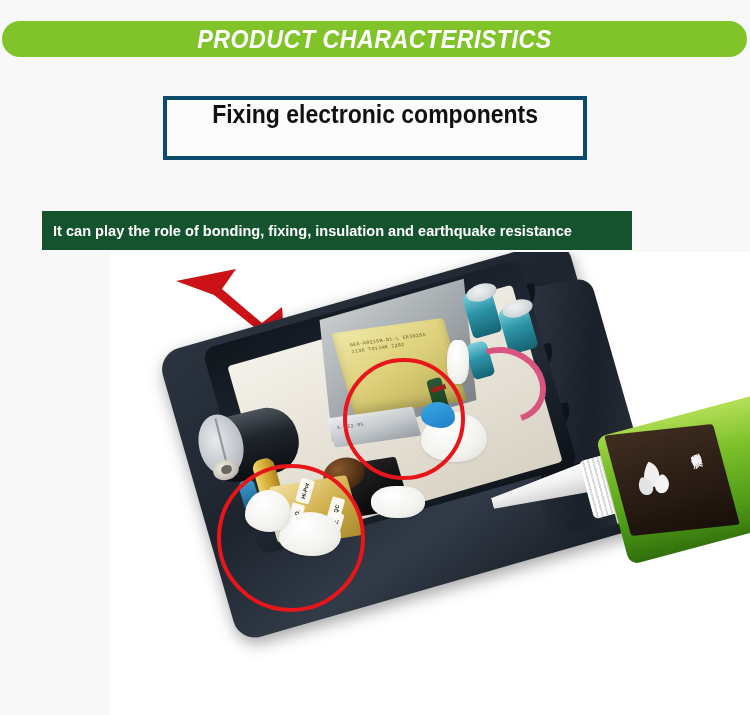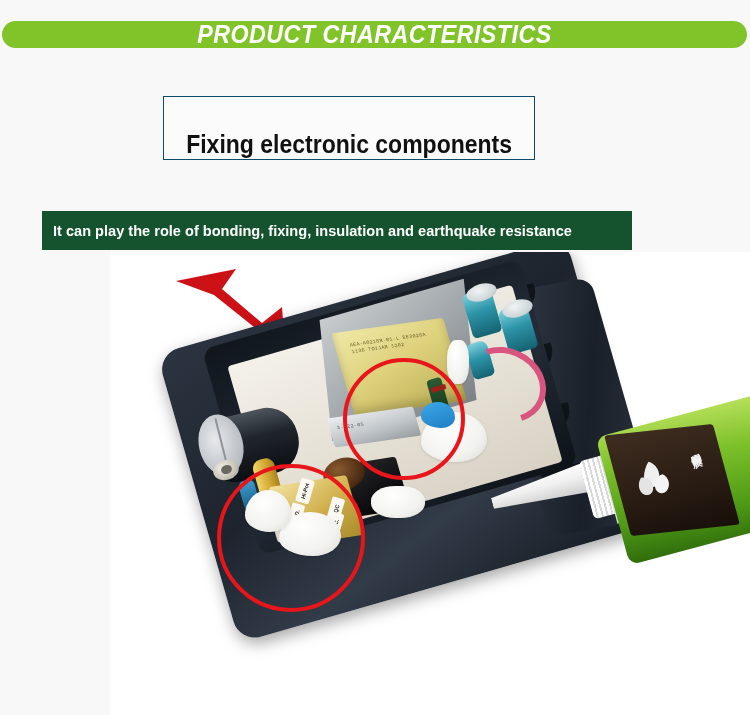--- a/index.html
+++ b/index.html
@@ -8,39 +8,39 @@
     width:750px;height:715px;
     background:#f8f8f8;
     font-family:"Liberation Sans", sans-serif;
     overflow:hidden;
     position:relative;
   }
   .page{position:relative;width:750px;height:715px;background:#f8f8f8;overflow:hidden;}
 
   
   .banner{
-    position:absolute;left:2px;top:21px;width:745px;height:27px;
+    position:absolute;left:2px;top:21px;width:745px;height:36px;
     background:#81c42a;border-radius:22px;
     display:flex;align-items:center;justify-content:center;
   }
   .banner-title{
     color:#ffffff;
     font-family:"Liberation Sans", sans-serif;
     font-weight:bold;font-style:italic;
     font-size:25px;letter-spacing:.5px;
     transform:scaleX(.93);
     white-space:nowrap;
     text-align:center;
   }
 
   
   .subbox{
-    position:absolute;left:163px;top:96px;width:372px;height:64px;
-    border:1px solid #0c4a6e;background:#fbfbfb;
-    display:flex;align-items:flex-end;justify-content:center;box-sizing:border-box;
+    position:absolute;left:163px;top:96px;width:424px;height:64px;
+    border:4px solid #0c4a6e;background:#fbfbfb;
+    display:flex;align-items:flex-start;justify-content:center;box-sizing:border-box;
   }
   .subbox-text{
     color:#111111;font-size:25px;font-weight:bold;
     transform:scaleX(.92);white-space:nowrap;
   }
 
   
   .blackbar{
     position:absolute;left:42px;top:211px;width:590px;height:39px;
     background:#14532d;display:flex;align-items:center;box-sizing:border-box;

